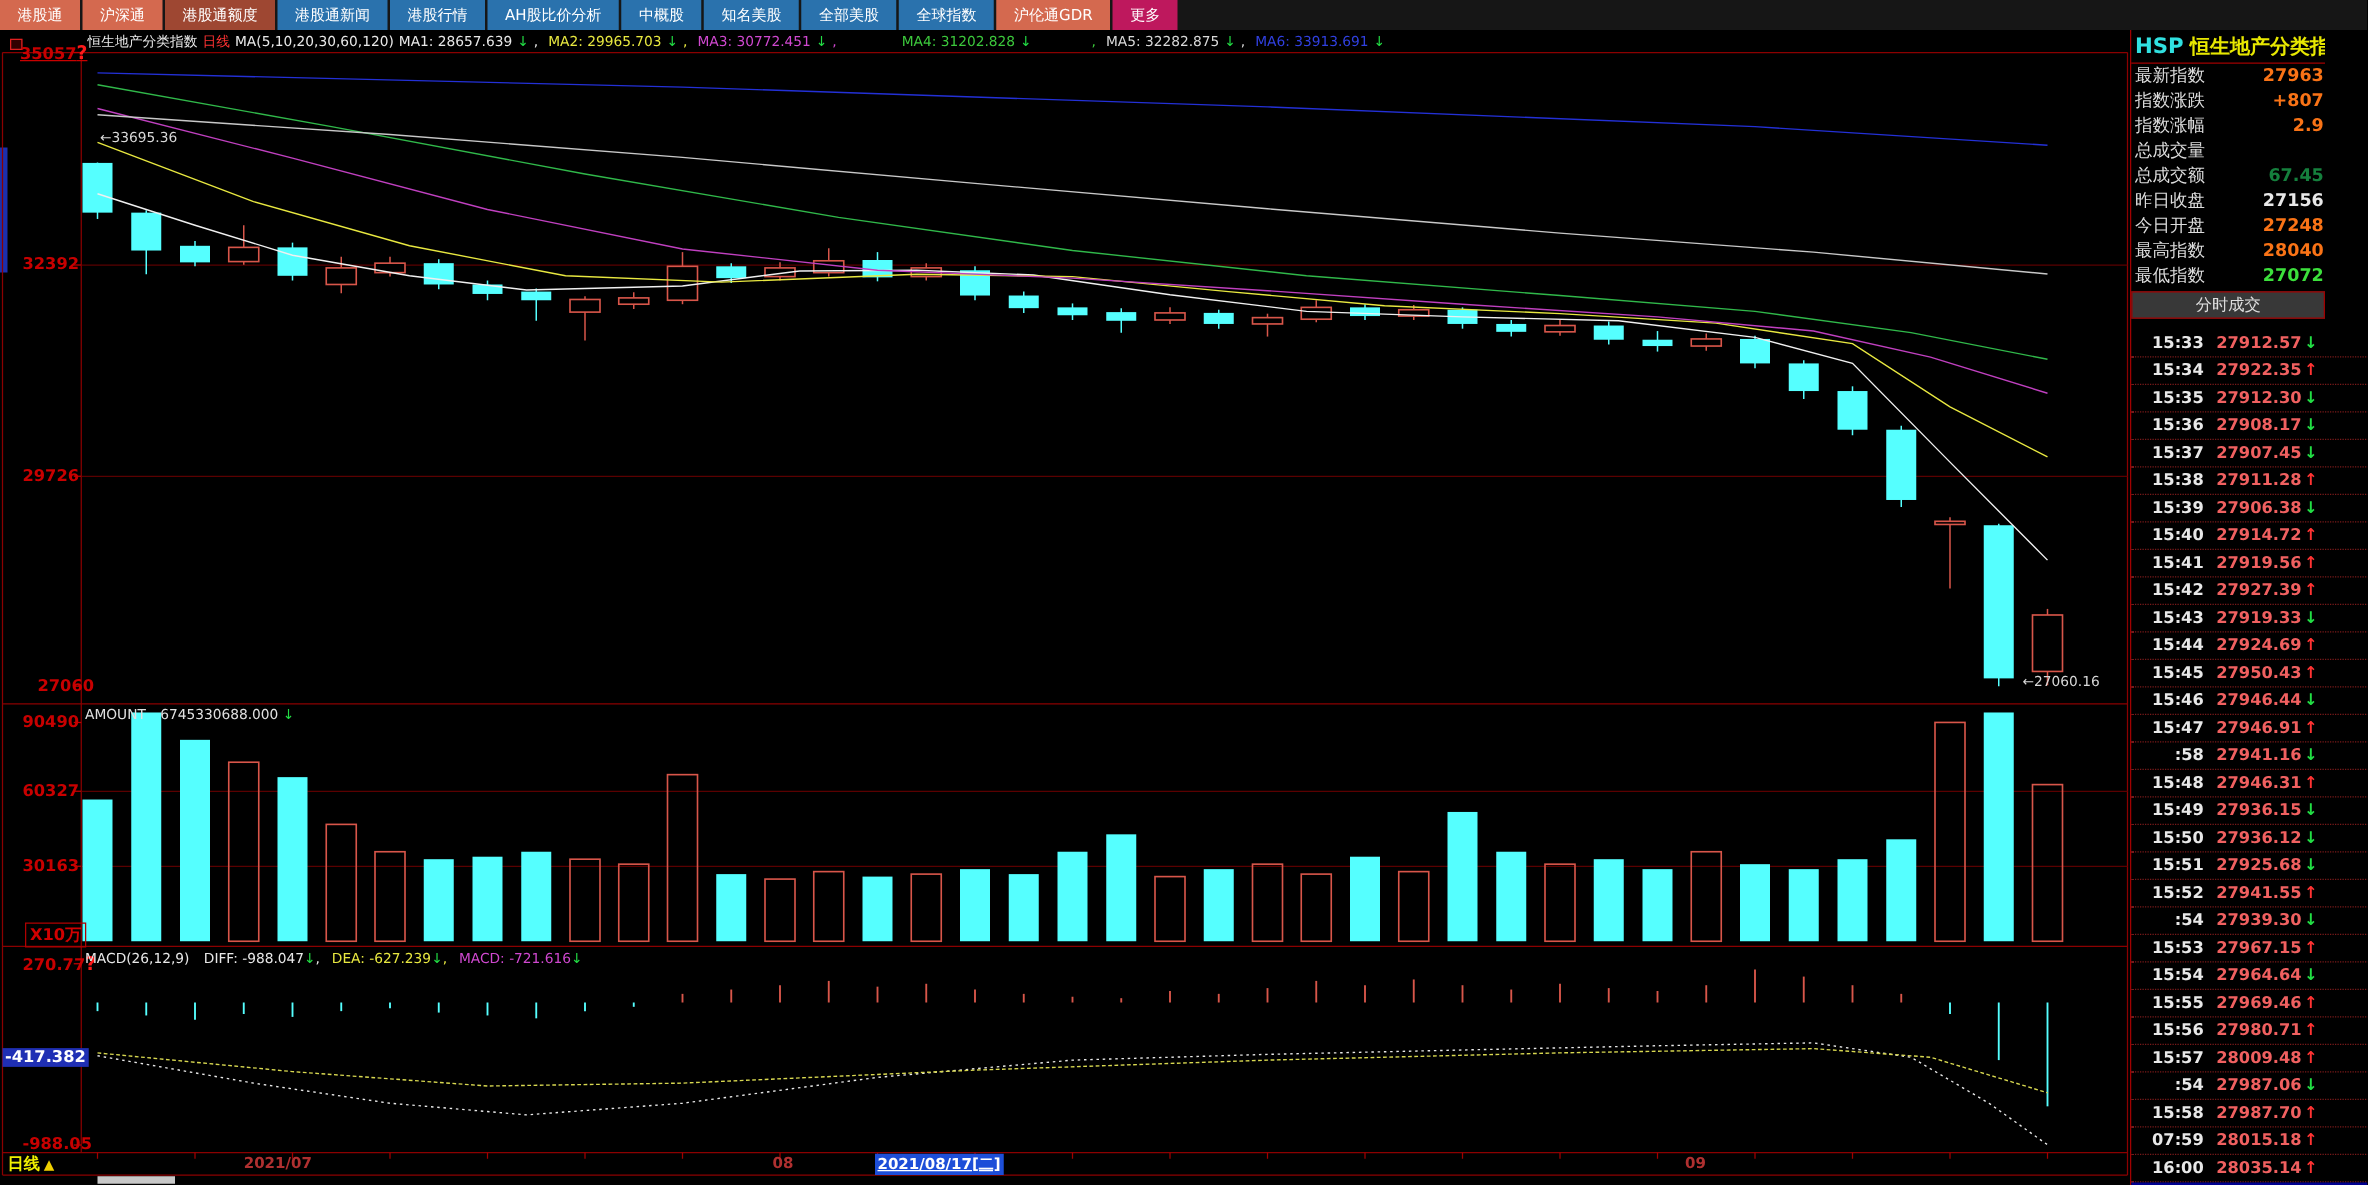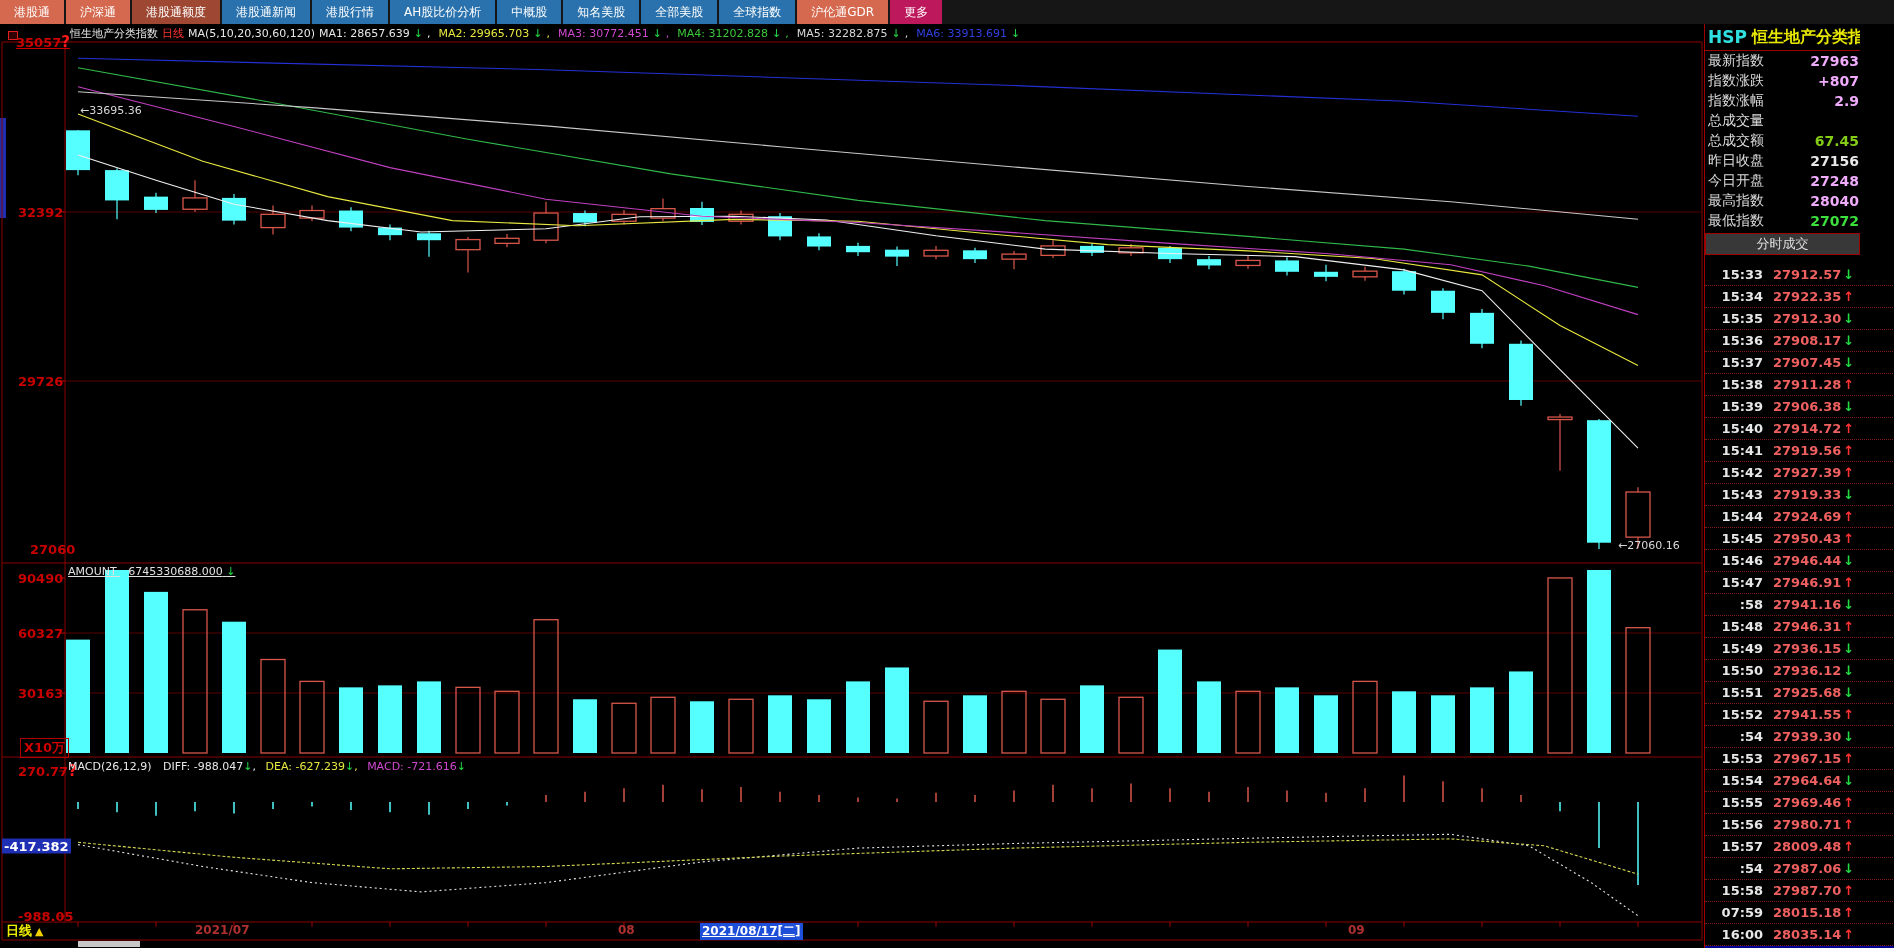--- a/index.html
+++ b/index.html
@@ -14,21 +14,21 @@
   .nav-darksalmon{background:#9e4732;}
   .nav-blue{background:#2a72ad;}
   .nav-plain{background:#be185d;}
   
   .title-row{position:absolute;left:0;top:24px;width:1704px;height:18px;background:#000;
              display:flex;align-items:center;font-size:11px;white-space:nowrap;overflow:hidden;}
   .title-row span{margin-right:4px;}
   .win-icon{position:absolute;left:8px;top:31px;width:10px;height:9px;border:1px solid #e02020;
             background:#300;box-sizing:border-box;}
   .t-white{color:#e8e8e8;} .t-red{color:#ff3232;} .t-yellow{color:#e8e840;}
-  .t-magenta{color:#d048d0;} .t-green{color:#3cc83c;} .t-gray{color:#d8d8d8;} .t-blue{color:#3040e0;}
+  .t-magenta{color:#d048d0;} .t-green{color:#3cc83c;margin-left:44px;} .t-gray{color:#d8d8d8;} .t-blue{color:#3040e0;}
   .arr-dn{color:#22dd44;} .arr-up{color:#ff3333;}
   
   .axis-label{position:absolute;color:#c80000;font-weight:bold;font-size:13px;
               transform:translateY(-50%);letter-spacing:0px;}
   .axis-label.hl{background:#1f2fb4;color:#fff;padding:0 2px;}
   .qmark{color:#ff1a1a;font-weight:bold;font-size:15px;}
   .unit-box{position:absolute;color:#d00000;font-weight:bold;font-size:13px;border:1px solid #b00000;
             padding:0 3px;transform:translateY(-50%);}
   .pane-header{position:absolute;font-size:11px;color:#e0e0e0;white-space:nowrap;}
   .annot{position:absolute;font-size:11px;color:#d8d8d8;white-space:nowrap;transform:translateY(-50%);}
@@ -44,21 +44,21 @@
   .right-panel{position:absolute;left:1704px;top:24px;width:156px;height:924px;background:#000;
                border-left:1px solid #a00000;box-sizing:border-box;}
   .rp-header{height:26px;display:flex;align-items:center;border-bottom:1px solid #a00000;
              padding-left:3px;white-space:nowrap;overflow:hidden;}
   .rp-code{color:#30e0e0;font-size:17px;font-weight:bold;margin-right:5px;}
   .rp-name{color:#e8e800;font-size:16px;font-weight:bold;}
   .quote-row{height:20px;display:flex;align-items:center;justify-content:space-between;
              padding:0 1px 0 3px;font-size:14px;}
   .quote-label{color:#dcdcdc;}
   .quote-value{font-weight:bold;}
-  .qv-red{color:#f0abfc;} .qv-green{color:#3ce03c;} .qv-white{color:#e8e8e8;} .qv-cyan{color:#84cc16;}
+  .qv-red{color:#f97316;} .qv-green{color:#3ce03c;} .qv-white{color:#e8e8e8;} .qv-cyan{color:#15803d;}
   .tape-header{height:20px;margin-top:2px;background:#383838;border:1px solid #a00000;
                color:#e0e0e0;font-size:13px;display:flex;align-items:center;justify-content:center;}
   .tape-list{position:absolute;left:0;top:240px;width:190px;bottom:0;overflow:hidden;}
   .tape-row{height:21px;display:flex;align-items:center;font-size:13px;font-weight:bold;
             border-bottom:1px dotted #7a1a1a;padding:0 2px 0 6px;}
   .tape-row.hl{background:#000090;}
   .tape-time{color:#e8e8e8;width:52px;text-align:right;margin-right:10px;font-weight:bold;}
   .tape-price{color:#f06060;}
   .tape-arrow{margin-left:2px;font-size:13px;}
   svg{position:absolute;left:0;top:0;pointer-events:none;}
@@ -327,21 +327,21 @@
       <div class="axis-label" style="left: 18px; top: 633px;">60327</div>
       <div class="axis-label" style="left: 18px; top: 693px;">30163</div>
       <div class="axis-label" style="left: 18px; top: 771px;">270.77<span class="qmark">?</span></div>
       <div class="axis-label hl" style="left: 2px; top: 846px;">-417.382</div>
       <div class="axis-label" style="left: 18px; top: 916px;">-988.05</div>
       <div class="unit-box" style="left: 20px; top: 748px;">X10万</div>
       <div class="annot" style="left: 80px; top: 110px;">←33695.36</div>
       <div class="annot" style="left: 1618px; top: 545px;">←27060.16</div>
     </div>
 
-  <div class="pane-header" style="left:68px;top:565px;text-decoration:underline;">
+  <div class="pane-header" style="left:68px;top:565px;">
     <span>AMOUNT</span>
     <span style="margin-left:8px;">6745330688.000</span>
     <span class="arr-dn">↓</span>
   </div>
 
   <div class="pane-header" style="left:68px;top:760px;">
     <span class="t-white">MACD(26,12,9)</span>
     <span class="t-white" style="margin-left:8px;">DIFF:</span>
     <span class="t-white">-988.047</span><span class="arr-dn">↓</span><span class="t-white">,</span>
     <span class="t-yellow" style="margin-left:6px;">DEA:</span>

